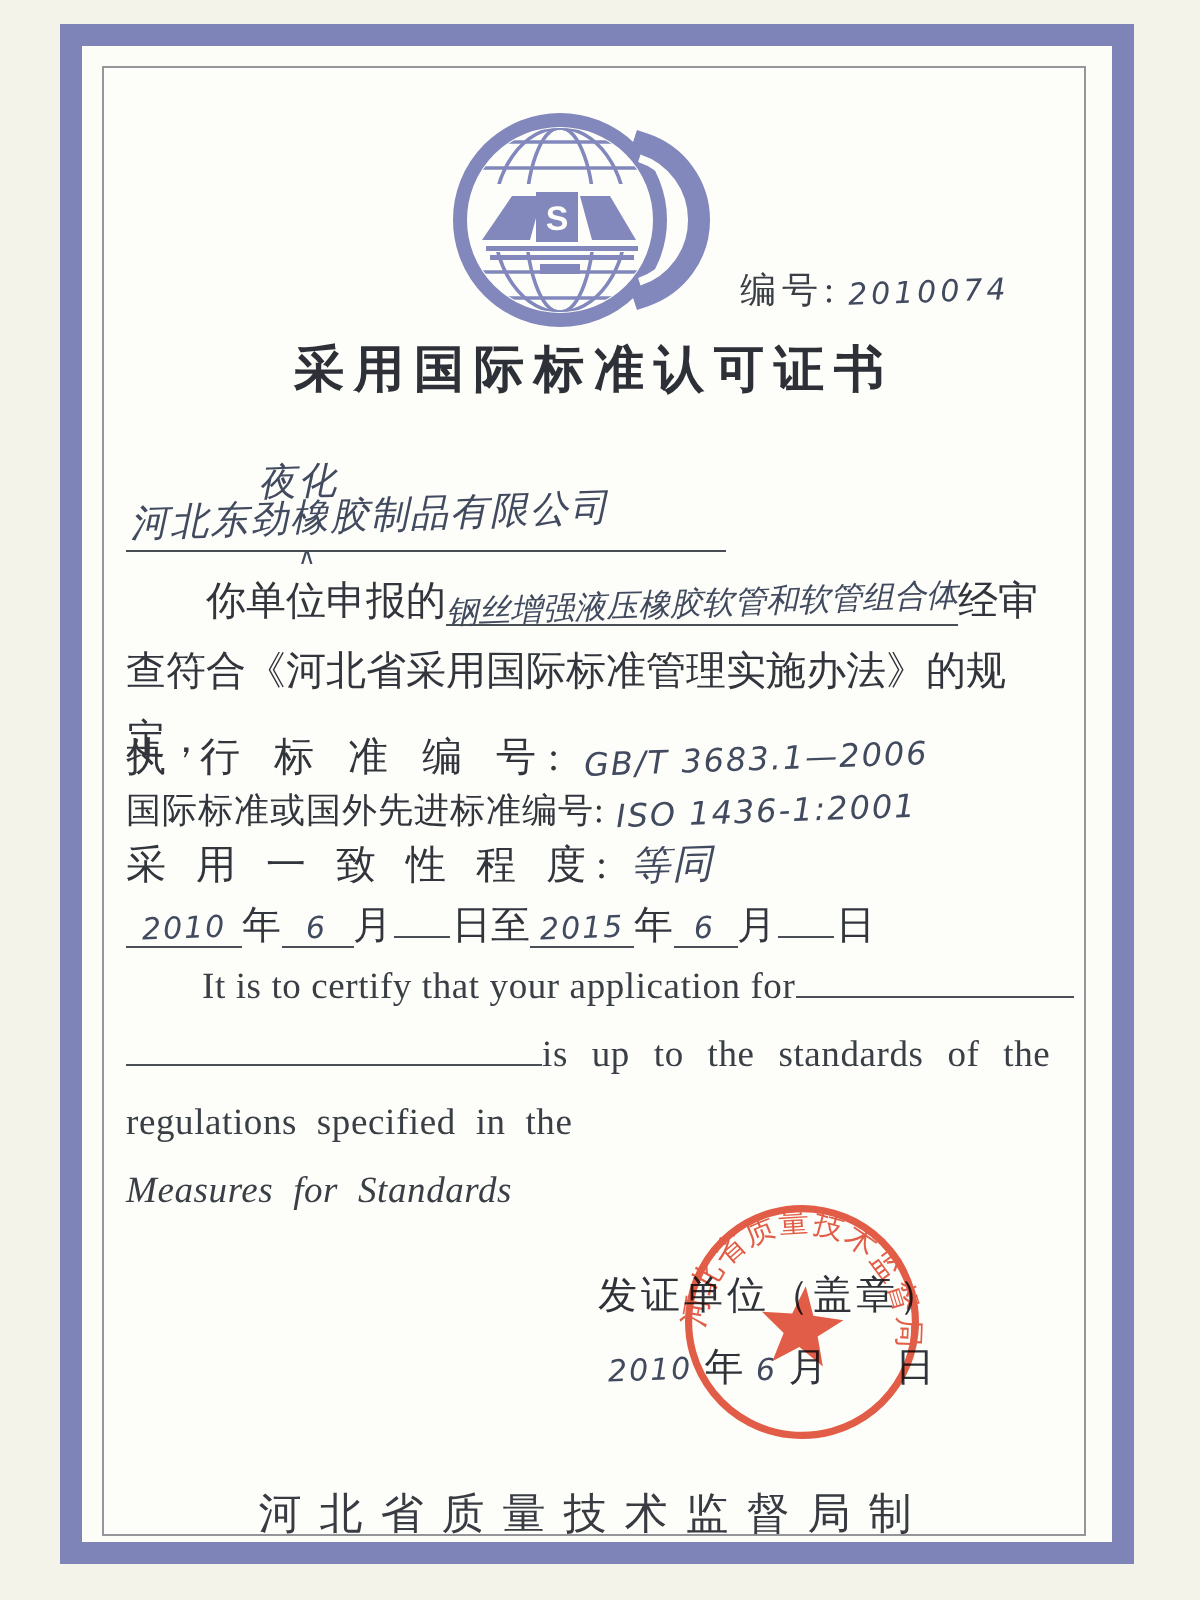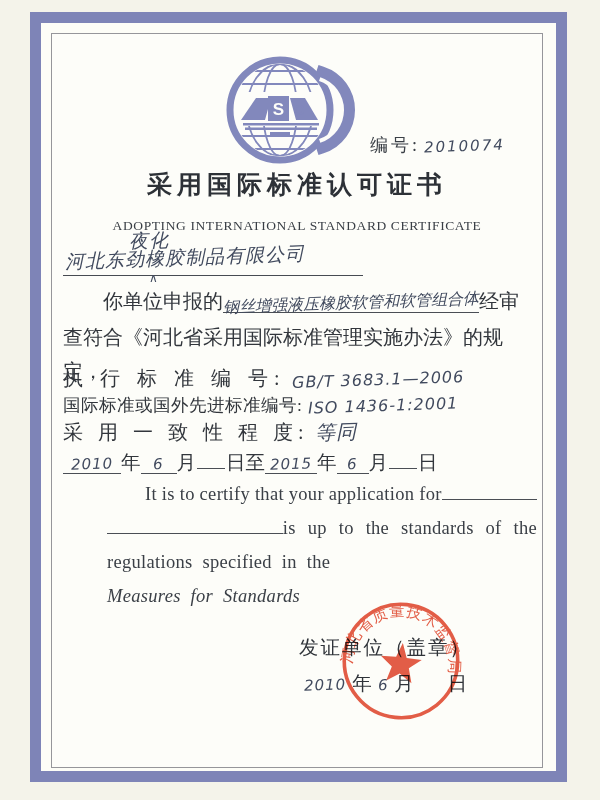--- a/index.html
+++ b/index.html
@@ -50,21 +50,21 @@
   .fieldline .hw{font-size:16px;margin-left:6px;}
   .f1{top:331px;letter-spacing:6px;}
   .f2{top:359px;font-size:17.5px;letter-spacing:0.5px;}
   .f3{top:385px;letter-spacing:5px;}
   .f3 .hw{font-size:20px;}
   .validity{left:11px;top:414px;width:476px;font-size:19.5px;color:#32363c;display:flex;align-items:baseline;white-space:nowrap;}
   .validity .blank{margin:0 1px;}
   .validity .hw{font-size:15px;}
   .vslot{display:inline-flex;justify-content:center;border-bottom:1.5px solid #4a4e55;}
   .english{left:11px;top:443px;width:474px;font-size:18.5px;line-height:34px;color:#3a3f46;letter-spacing:0.3px;}
-  .eline{display:flex;align-items:baseline;margin-left:44px;}
+  .eline{display:flex;align-items:baseline;}
   .eline .txt{white-space:nowrap;}
   .e2{word-spacing:7px;}
   .e3{word-spacing:5px;flex-direction:column;}
   .english i{font-style:italic;}
   .issuer-label{left:247px;top:600px;font-size:19.5px;letter-spacing:2px;color:#2f3339;font-family:Liberation Mono, monospace;}
   .issuer-date{left:252px;top:636px;font-size:19.5px;color:#2f3339;display:flex;align-items:baseline;gap:6px;}
   .issuer-date .hw{font-size:15px;}
   .issuer-date .sp{display:inline-block;width:22px;}
   .seal{left:286px;top:564px;width:126px;height:126px;mix-blend-mode:multiply;opacity:0.92;transform:rotate(6deg);}
   .footer{
@@ -111,21 +111,20 @@
       <rect x="19" y="73.5" width="72" height="2.5" fill="#8288bc"></rect>
       <rect x="44" y="78" width="20" height="5" fill="#8288bc"></rect>
     </svg>
   </div>
 
   <div class="abs number-row">
     <span>编号:</span><span class="hw">2010074</span>
   </div>
 
   <div class="abs title">采用国际标准认可证书</div>
-  <div class="abs subtitle">ADOPTING INTERNATIONAL STANDARD CERTIFICATE</div>
 
   <div class="abs company">
     <span class="hw">河北东劲橡胶制品有限公司</span>
     <span class="hw insert-note">夜化</span>
     <span class="insert-caret">∧</span>
   </div>
 
   <div class="abs para">
     <div><span class="indent"></span><span>你单位申报的</span><span class="uline"><span class="hw">钢丝增强液压橡胶软管和软管组合体</span></span><span>经审</span></div>
     <div>查符合《河北省采用国际标准管理实施办法》的规定，</div>
@@ -195,14 +194,15 @@
     <defs>
       <path id="sealArc" d="M 16,74 A 54,54 0 0 1 124,74" fill="none"></path>
     </defs>
     <circle cx="70" cy="70" r="63" fill="none" stroke="#e25038" stroke-width="4"></circle>
     <text font-size="17" fill="#e25038" font-family="Liberation Serif, serif" letter-spacing="1">
       <textPath href="#sealArc" startOffset="50%" text-anchor="middle">河北省质量技术监督局</textPath>
     </text>
     <polygon fill="#e25038" points="70,50 75.9,65.9 92.8,66.6 79.5,77.1 84.1,93.4 70,84 55.9,93.4 60.5,77.1 47.2,66.6 64.1,65.9"></polygon>
   </svg>
 
+  <div class="abs footer">河北省质量技术监督局制</div>
 
 </div>
 
 </body></html>

